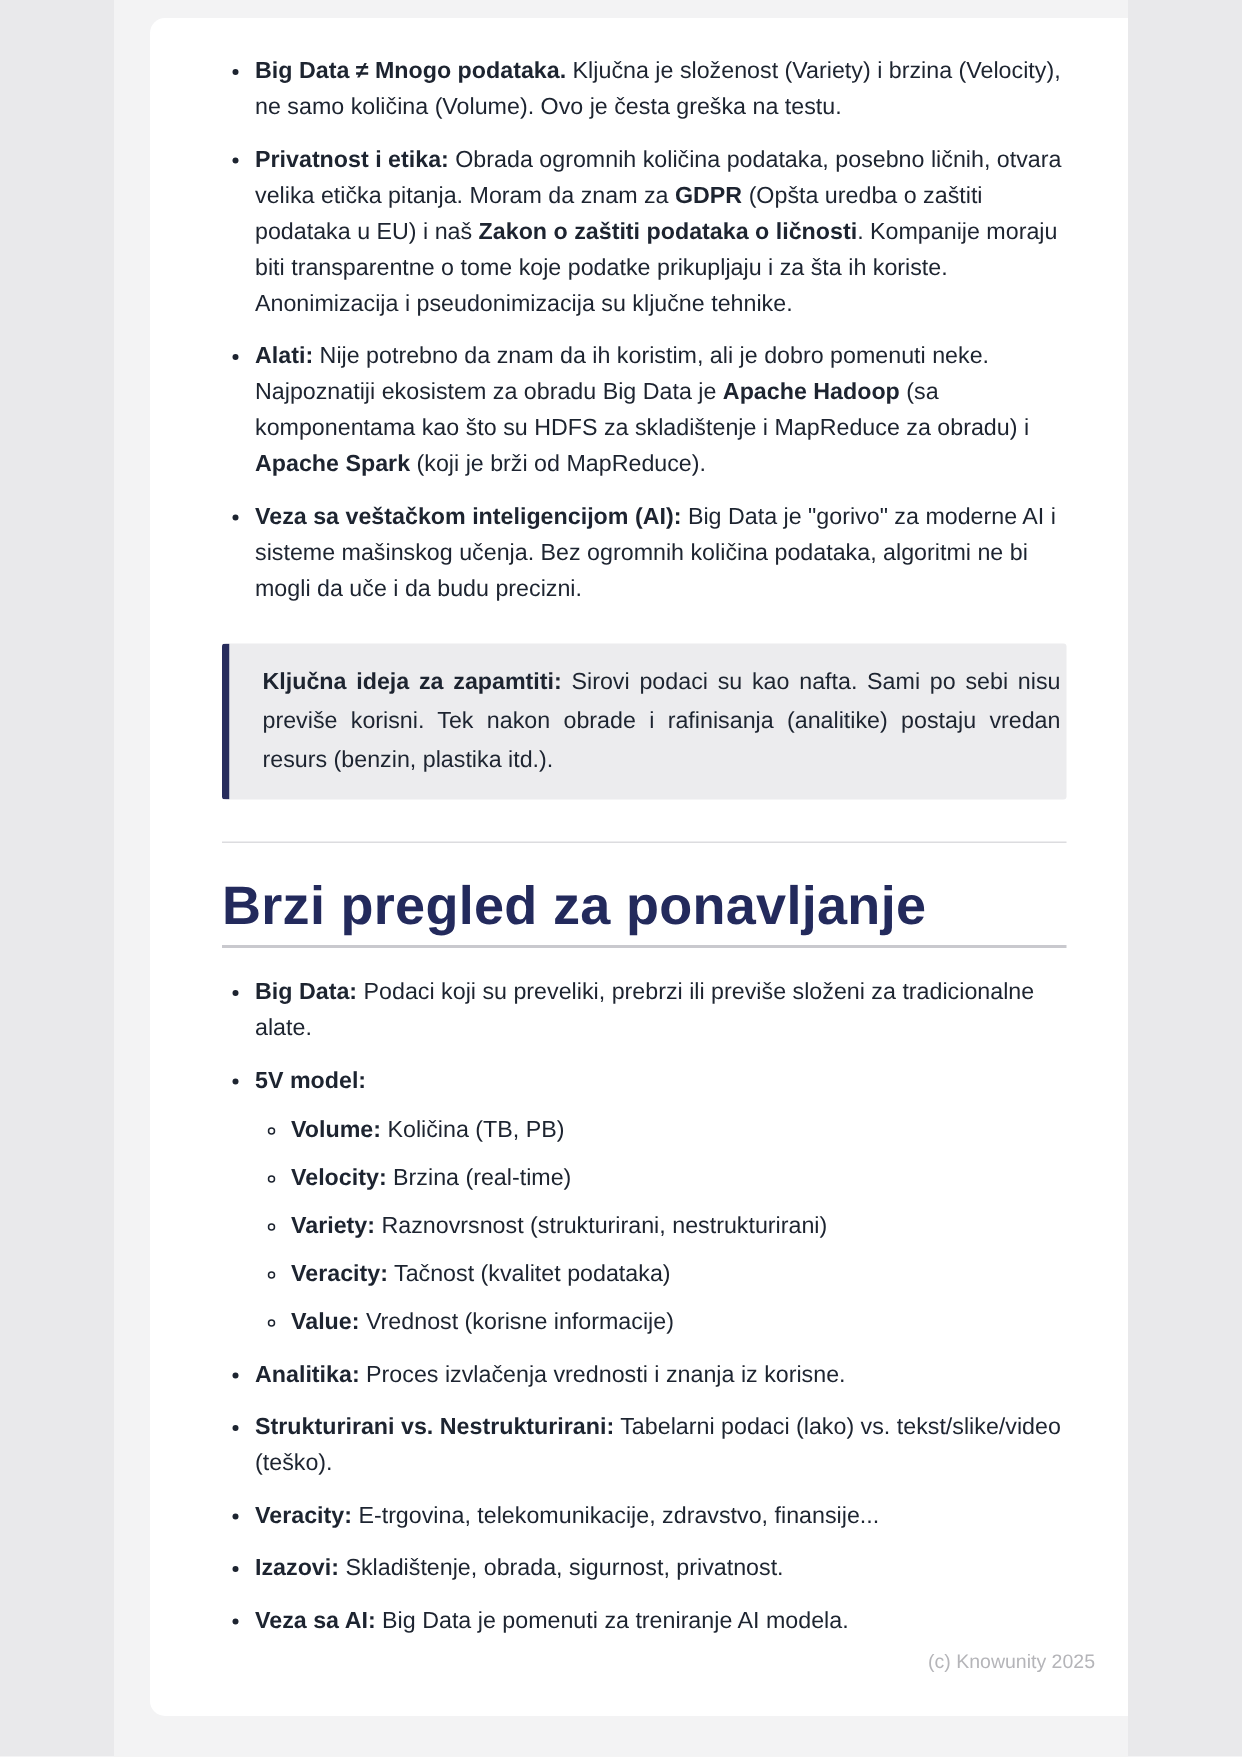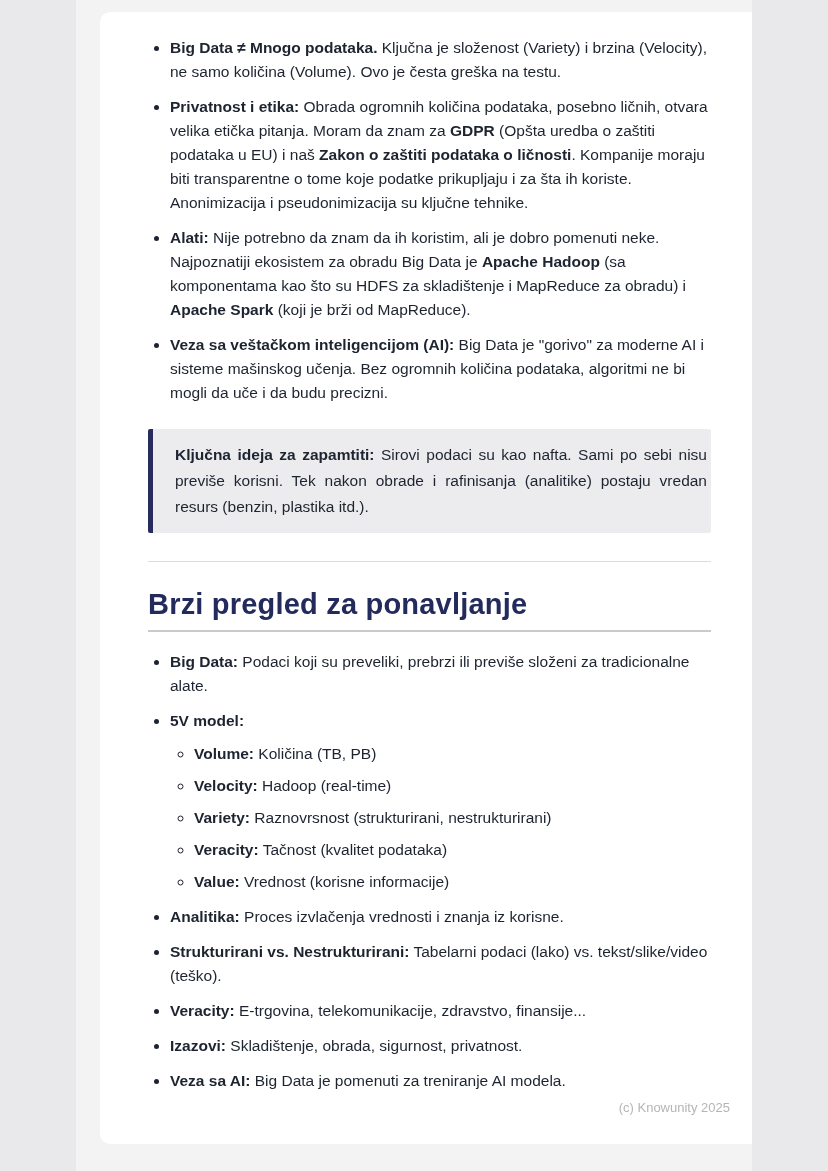--- a/index.html
+++ b/index.html
@@ -60,21 +60,21 @@
     line-height: 26px;
     text-align: justify;
   }
   hr.divider {
     border: none;
     border-top: 1px solid #dcdcdf;
     margin: 28px 0 0;
   }
   h1.heading {
     margin: 26px 0 10px;
-    font-size: 29px;
+    font-size: 36px;
     line-height: 32px;
     font-weight: bold;
     color: #232a5c;
     letter-spacing: 0.2px;
   }
   hr.heading-rule {
     border: none;
     border-top: 2px solid #c9c9ce;
     margin: 0 0 18px;
   }
@@ -117,21 +117,21 @@
 
       <hr class="divider">
 
       <h1 class="heading">Brzi pregled za ponavljanje</h1>
       <hr class="heading-rule">
 
       <ul class="bullet-list">
           <li><span><strong>Big Data:</strong><span> Podaci koji su preveliki, prebrzi ili previše složeni za tradicionalne alate.</span></span></li>
           <li><span><strong>5V model:</strong></span><ul class="sub-list">
               <li><strong>Volume:</strong><span> Količina (TB, PB)</span></li>
-              <li><strong>Velocity:</strong><span> Hadoop (real-time)</span></li>
+              <li><strong>Velocity:</strong><span> Brzina (real-time)</span></li>
               <li><strong>Variety:</strong><span> Raznovrsnost (strukturirani, nestrukturirani)</span></li>
               <li><strong>Veracity:</strong><span> Tačnost (kvalitet podataka)</span></li>
               <li><strong>Value:</strong><span> Vrednost (korisne informacije)</span></li>
             </ul></li>
           <li><span><strong>Analitika:</strong><span> Proces izvlačenja vrednosti i znanja iz korisne.</span></span></li>
           <li><span><strong>Strukturirani vs. Nestrukturirani:</strong><span> Tabelarni podaci (lako) vs. tekst/slike/video (teško).</span></span></li>
           <li><span><strong>Veracity:</strong><span> E-trgovina, telekomunikacije, zdravstvo, finansije...</span></span></li>
           <li><span><strong>Izazovi:</strong><span> Skladištenje, obrada, sigurnost, privatnost.</span></span></li>
           <li><span><strong>Veza sa AI:</strong><span> Big Data je pomenuti za treniranje AI modela.</span></span></li>
         </ul>

